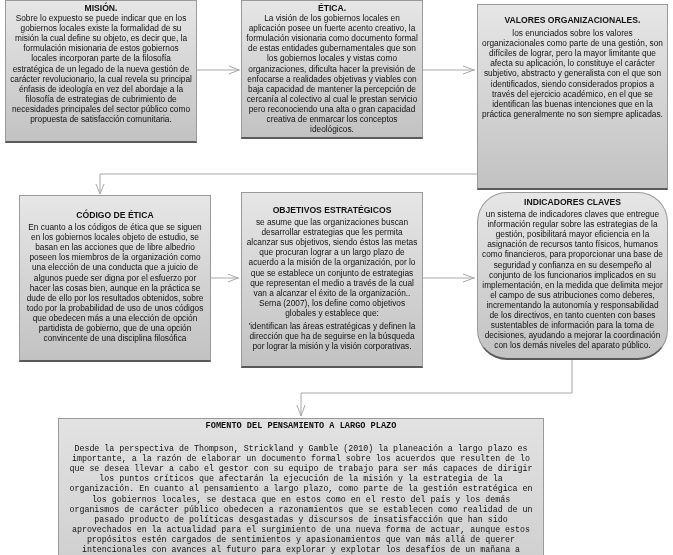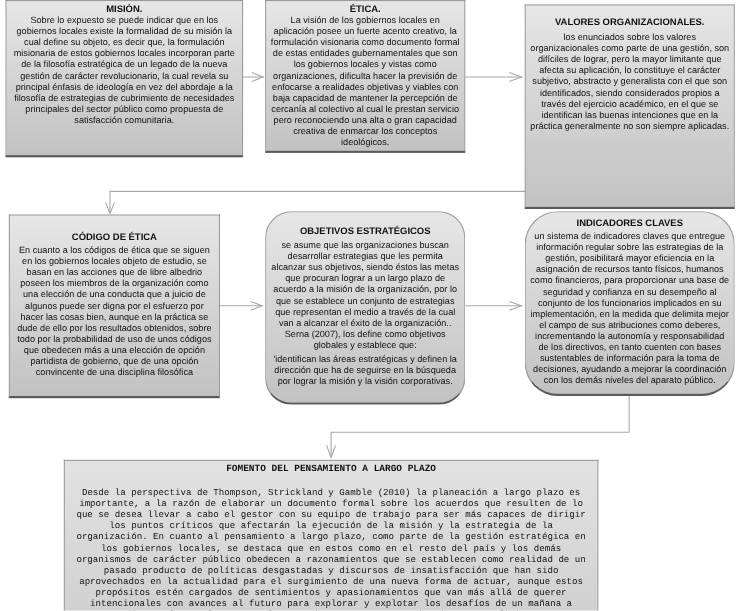--- a/index.html
+++ b/index.html
@@ -33,41 +33,41 @@
     <polyline points="228,274 238,278 228,282"></polyline>
 
     <line x1="423" y1="278" x2="475" y2="278"></line>
     <polyline points="463,274 474,278 463,282"></polyline>
 
     <polyline points="572,360 572,393 301,393 301,416"></polyline>
     <polyline points="297,405 301,416 305,405"></polyline>
   </g>
 </svg>
 
-<div class="box" style="left:5px; top:0px; width:216px; height:143px;">
+<div class="box" style="left:5px; top:0px; width:192px; height:143px;">
   <span class="title">MISIÓN.</span>
   <p style="text-align:center">Sobre lo expuesto se puede indicar que en los gobiernos locales existe la formalidad de su misión la cual define su objeto, es decir que, la formulación misionaria de estos gobiernos locales incorporan parte de la filosofía  estratégica de un legado de la nueva gestión de carácter revolucionario, la cual revela su principal énfasis de ideología en vez del abordaje a la filosofía de estrategias de cubrimiento de necesidades principales del sector público como propuesta de satisfacción comunitaria.</p>
 </div>
 
 <div class="box" style="left:241px; top:0px; width:182px; height:139px;">
   <span class="title">ÉTICA.</span>
   <p>La visión de los gobiernos locales en aplicación posee un fuerte acento creativo, la formulación visionaria como documento formal de estas entidades gubernamentales que son los gobiernos locales y vistas como organizaciones, dificulta hacer la previsión de enfocarse a realidades objetivas y viables con baja capacidad de mantener la percepción de cercanía al colectivo al cual le prestan servicio pero reconociendo una alta o gran capacidad creativa de enmarcar los conceptos ideológicos.</p>
 </div>
 
 <div class="box" style="left:477px; top:4px; width:191px; height:186px; padding-top:10px;">
   <span class="title" style="margin-bottom:3px;">VALORES ORGANIZACIONALES.</span>
   <p>los enunciados sobre los valores organizacionales como parte de una gestión, son difíciles de lograr, pero la mayor limitante que afecta su aplicación, lo constituye el carácter subjetivo, abstracto y generalista con el que son identificados, siendo considerados propios a través del ejercicio académico, en el que se identifican las buenas intenciones que en la práctica generalmente no son siempre aplicadas.</p>
 </div>
 
-<div class="box" style="left:8px; top:195px; width:192px; height:167px; padding-top:14px;">
+<div class="box" style="left:19px; top:195px; width:192px; height:167px; padding-top:14px;">
   <span class="title" style="margin-bottom:2px;">CÓDIGO DE ÉTICA</span>
   <p>En cuanto a los códigos de ética que se siguen en los gobiernos locales objeto de estudio, se basan en las acciones que de libre albedrio poseen los miembros de la organización como una elección de una conducta que a juicio de algunos puede ser digna por el esfuerzo por hacer las cosas bien, aunque en la práctica se dude de ello por los resultados obtenidos, sobre todo por la probabilidad de uso de unos códigos que obedecen más a una elección de opción partidista de gobierno, que de una opción convincente de una disciplina filosófica</p>
 </div>
 
-<div class="box" style="left:241px; top:192px; width:182px; height:176px; padding-top:12px;border-radius:24px;">
+<div class="box" style="left:241px; top:192px; width:182px; height:176px; padding-top:12px;">
   <span class="title" style="margin-bottom:2px;">OBJETIVOS ESTRATÉGICOS</span>
   <p>se asume que las organizaciones buscan desarrollar estrategias que les permita alcanzar sus objetivos, siendo éstos las metas que procuran lograr a un largo plazo de acuerdo a la misión de la organización, por lo que se establece un conjunto de estrategias que representan el medio a través de la cual van a alcanzar el éxito de la organización.. Serna (2007), los define como objetivos globales y establece que:</p>
   <p style="margin-top:3px;">'identifican las áreas estratégicas y definen la dirección que ha de seguirse en la búsqueda por lograr la misión y la visión corporativas.</p>
 </div>
 
 <div class="box" style="left:477px; top:192px; width:191px; height:168px; padding-top:4px;border-radius:30px;">
   <span class="title" style="margin-bottom:2px;">INDICADORES CLAVES</span>
   <p>un sistema de indicadores claves que entregue información regular sobre las estrategias de la gestión, posibilitará mayor eficiencia en la asignación de recursos tanto físicos, humanos como  financieros, para proporcionar una base de seguridad y confianza en su desempeño al conjunto de los funcionarios implicados en su implementación, en la medida que delimita mejor el campo de sus atribuciones como deberes, incrementando la autonomía y responsabilidad de los directivos, en tanto cuenten con bases sustentables de información para la toma de decisiones, ayudando a mejorar la coordinación con los demás niveles del aparato público.</p>
 </div>
 

